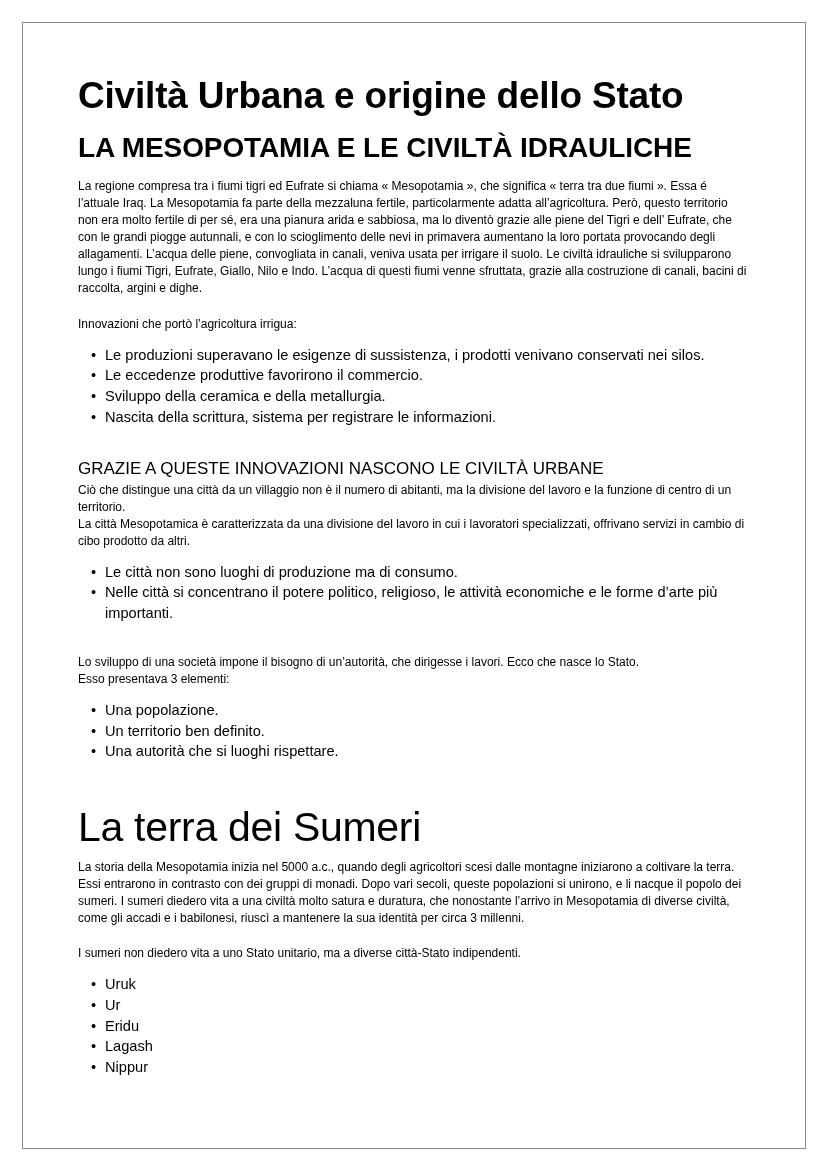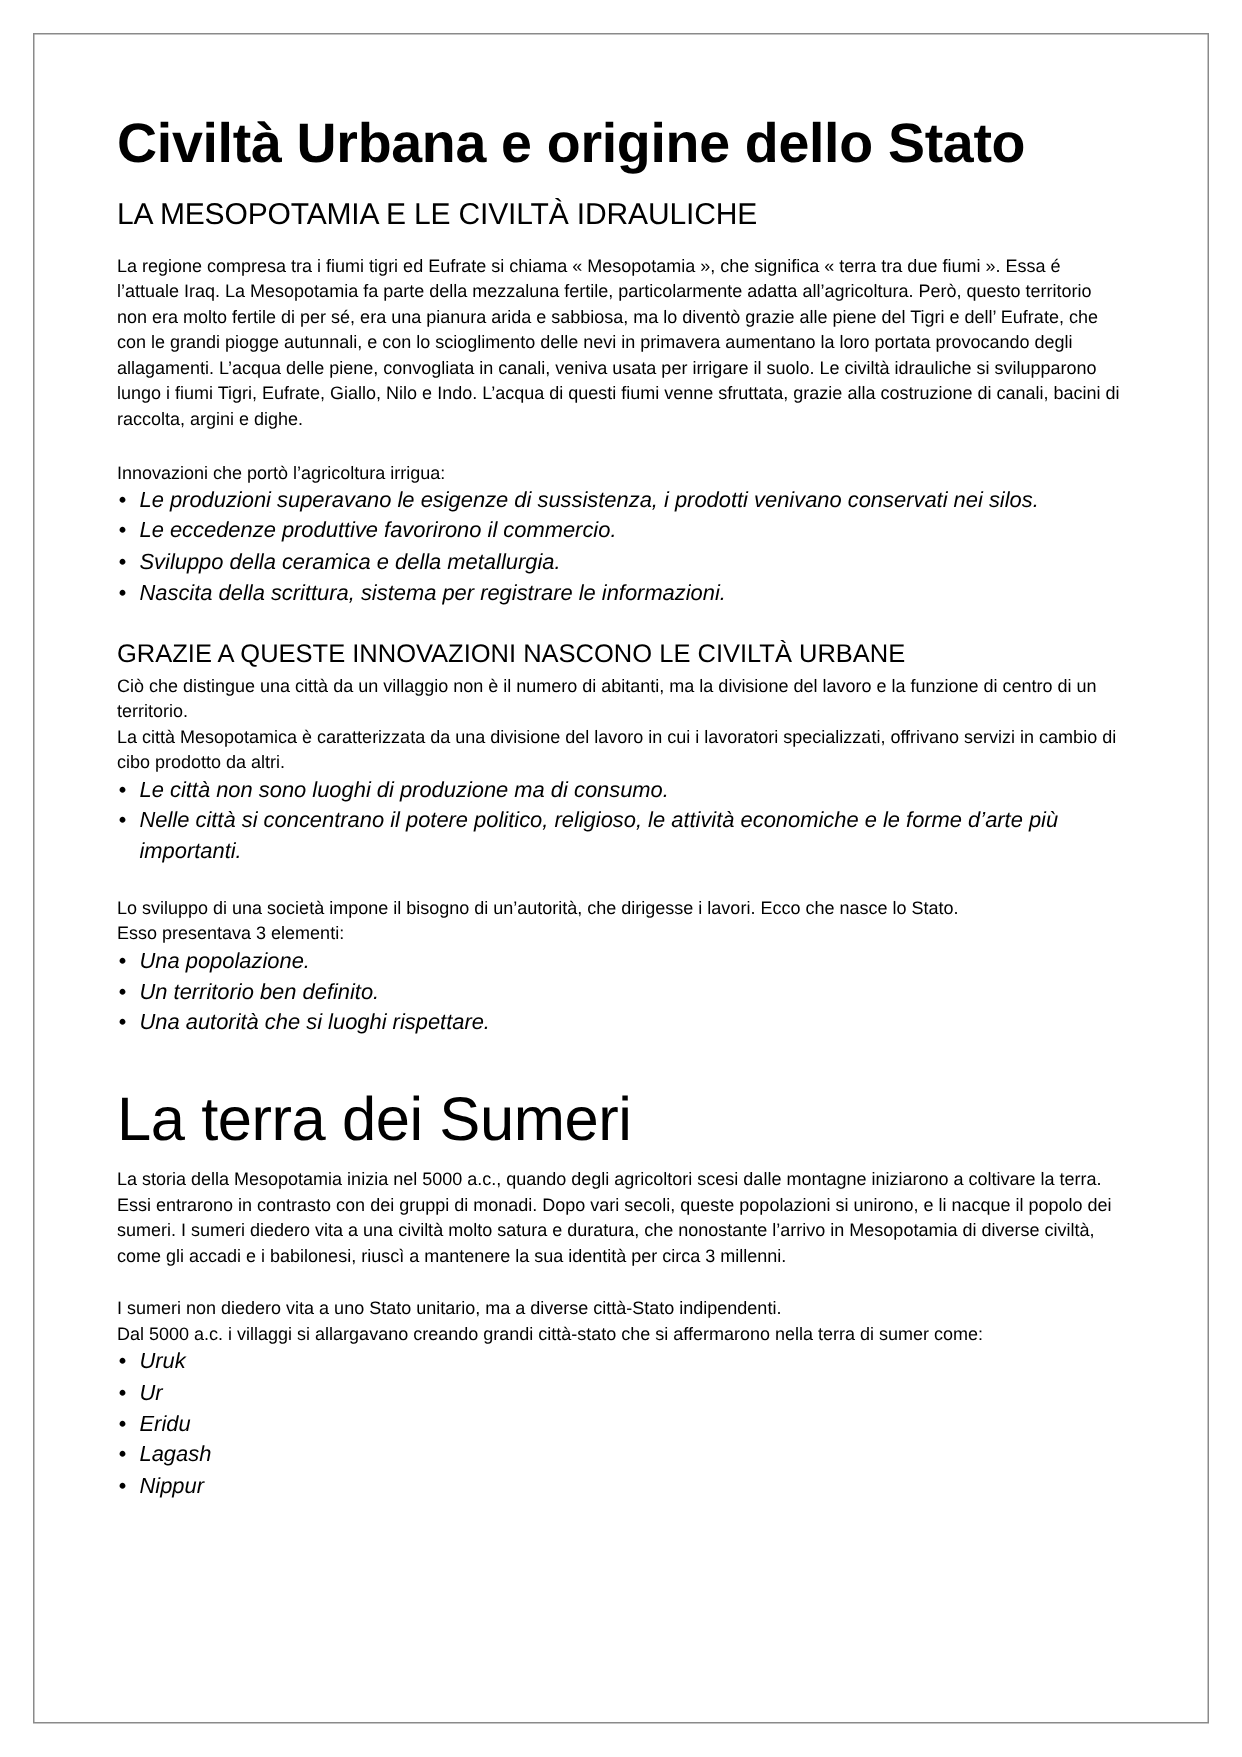--- a/index.html
+++ b/index.html
@@ -38,22 +38,22 @@
   }
   h1.doc-title {
     font-size: 37px;
     font-weight: bold;
     line-height: 1.17;
     margin: 0 0 15px 0;
     letter-spacing: -0.2px;
     max-width: 610px;
   }
   h2.section-heading {
-    font-size: 20px;
-    font-weight: normal;
+    font-size: 28px;
+    font-weight: bold;
     margin: 0 0 14px 0;
     letter-spacing: -0.1px;
   }
   h2.big-heading {
     font-size: 41px;
     font-weight: normal;
     margin: 0 0 8px 0;
     letter-spacing: -0.3px;
   }
   p.body-text {
@@ -62,23 +62,22 @@
     margin: 0;
     text-align: left;
   }
   p.caps-line {
     font-size: 17px;
     line-height: 1.42;
     margin: 0;
   }
   ul.bullets {
     list-style: none;
-    margin: 0;
+    margin: 12px;
     padding: 0;
-    font-style: italic;
   }
   ul.bullets li {
     font-size: 14.6px;
     line-height: 1.42;
     position: relative;
     padding-left: 15px;
   }
   ul.bullets li::before {
     content: "\2022";
     position: absolute;
@@ -137,21 +136,20 @@
 
     <div class="gap-lg"></div>
 
     <h2 class="big-heading">La terra dei Sumeri</h2>
 
     <p class="body-text">La storia della Mesopotamia inizia nel 5000 a.c., quando degli agricoltori scesi dalle montagne iniziarono a coltivare la terra. Essi entrarono in contrasto con dei gruppi di monadi. Dopo vari secoli, queste popolazioni si unirono, e li nacque il popolo dei sumeri. I sumeri diedero vita a una civiltà molto satura e duratura, che nonostante l’arrivo in Mesopotamia di diverse civiltà, come gli accadi e i babilonesi, riuscì a mantenere la sua identità per circa 3 millenni.</p>
 
     <div class="gap-md"></div>
 
     <p class="body-text">I sumeri non diedero vita a uno Stato unitario, ma a diverse città-Stato indipendenti.</p>
-    <p class="body-text">Dal 5000 a.c. i villaggi si allargavano creando grandi città-stato che si affermarono nella terra di sumer come:</p>
 
     <ul class="bullets">
       <li>Uruk</li>
       <li>Ur</li>
       <li>Eridu</li>
       <li>Lagash</li>
       <li>Nippur</li>
     </ul>
 
   </div>

